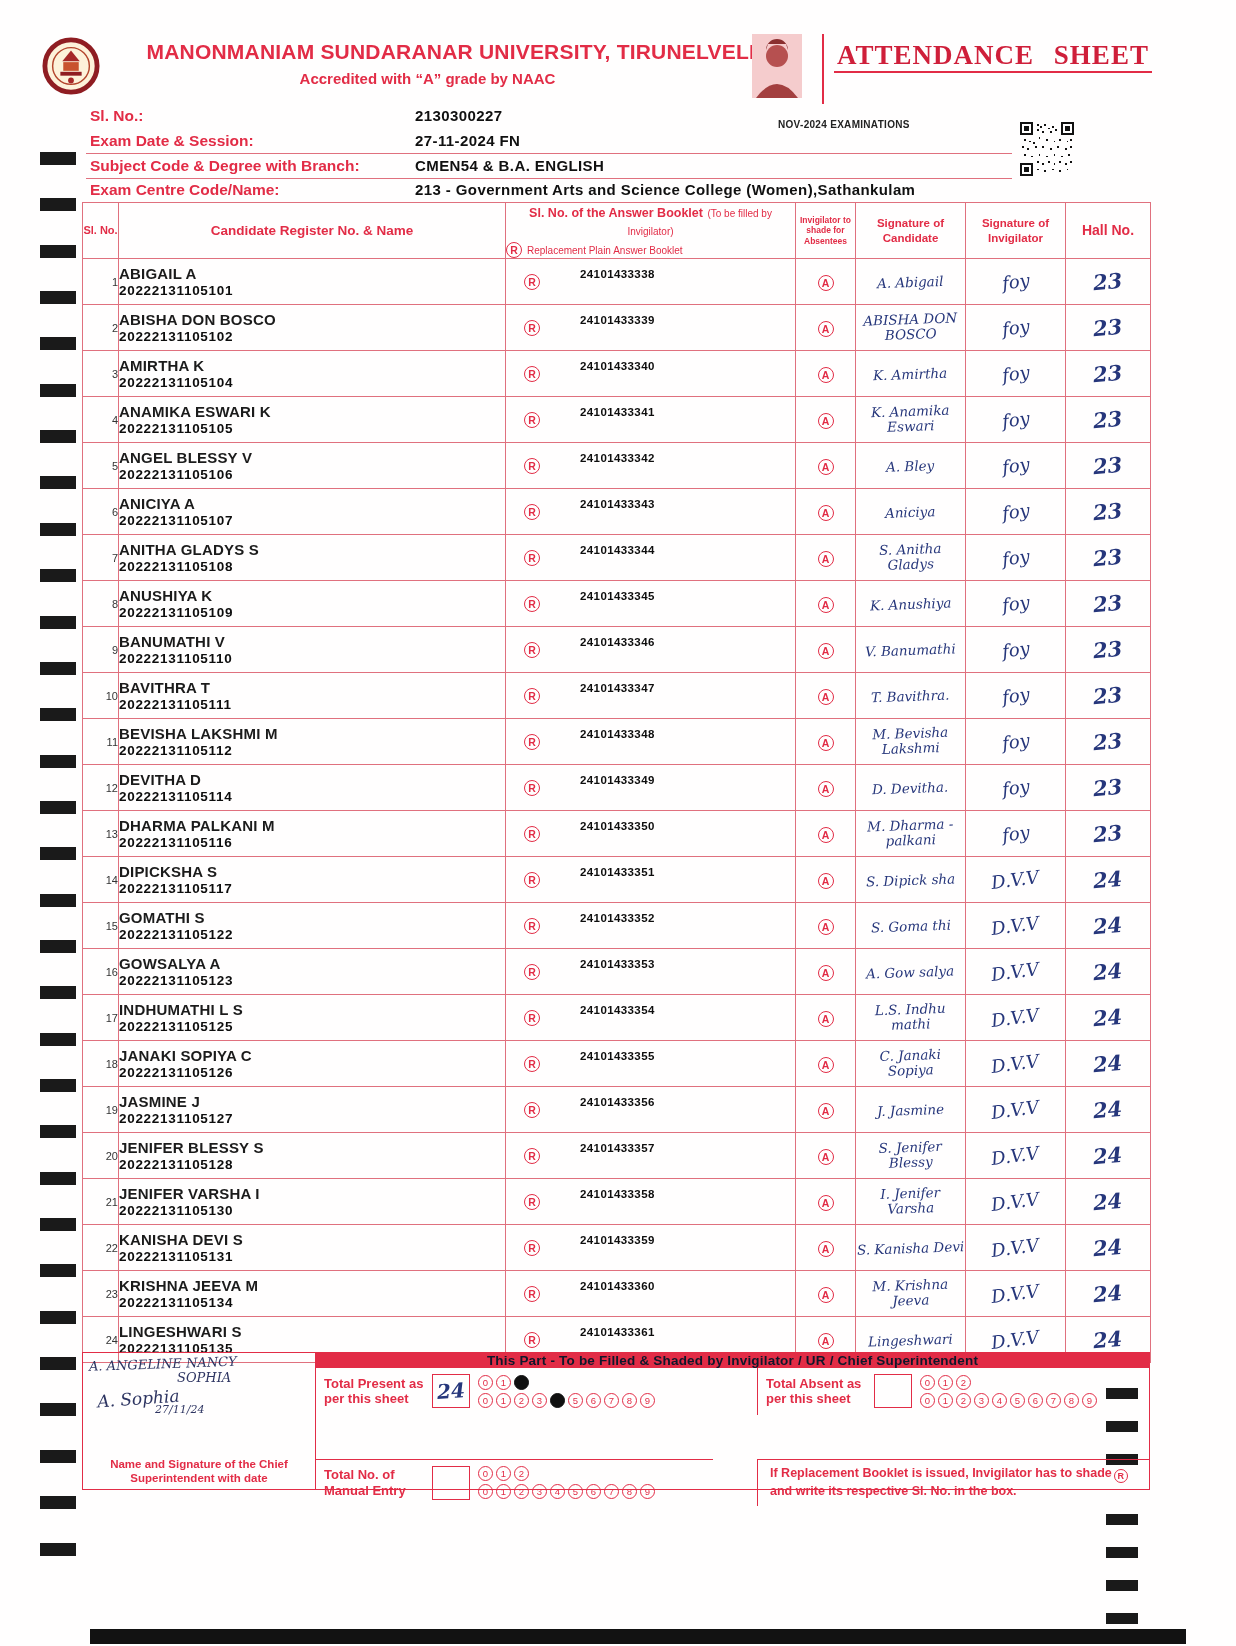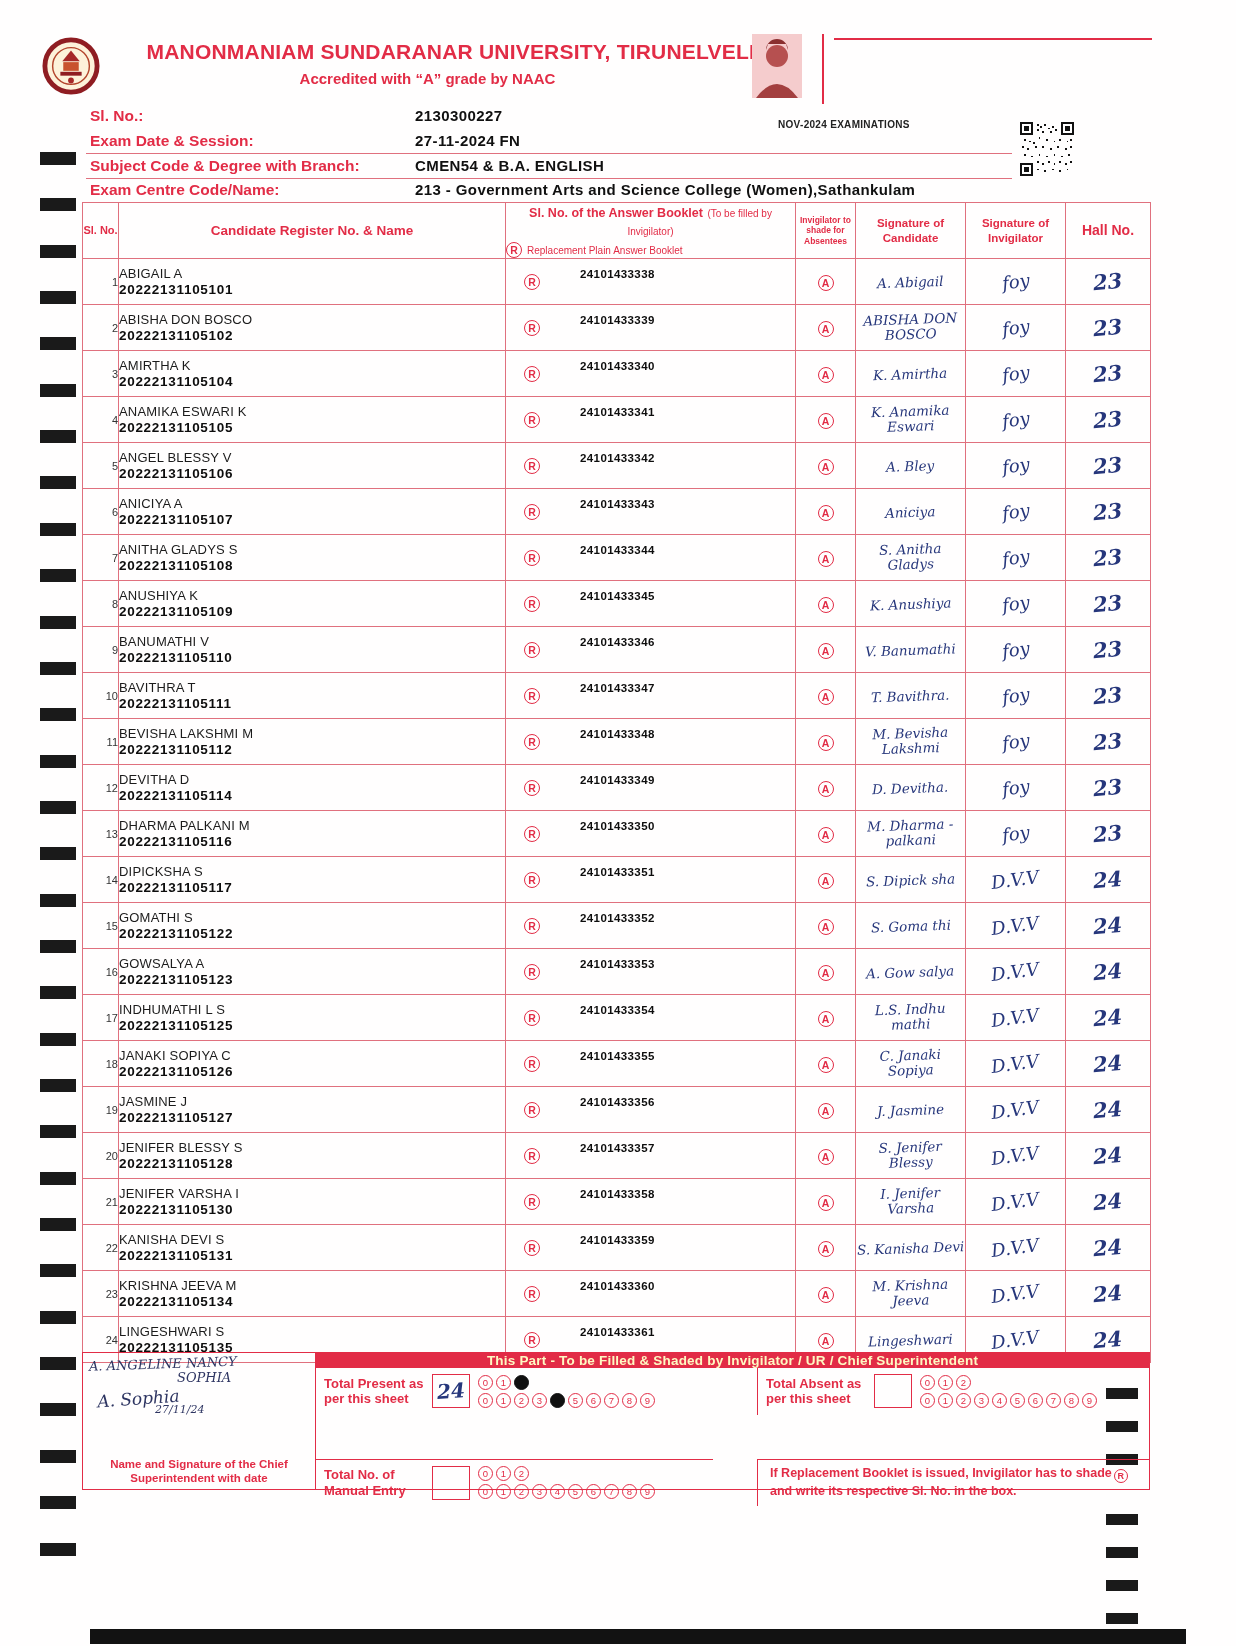--- a/index.html
+++ b/index.html
@@ -44,21 +44,21 @@
   .bk1b{font-size:10px;font-weight:normal;}
   .bk2{display:flex;align-items:center;gap:5px;margin-top:3px;font-size:10px;font-weight:normal;}
   .h-abs{font-size:8.5px;line-height:1.2;padding:0 2px;}
   .h-sig{font-size:11.5px;line-height:1.25;padding:0 6px;}
   .h-hall{font-size:14px;line-height:1.25;}
   .circ{display:inline-flex;align-items:center;justify-content:center;width:16px;height:16px;
         border:1.4px solid var(--red);border-radius:50%;color:var(--red);
         font-size:10.5px;font-weight:bold;flex:0 0 auto;background:transparent;}
   .c-sl{text-align:right;padding-right:5px;font-size:11px;color:#333;vertical-align:bottom;padding-bottom:11px;}
   .c-cand{padding-left:8px;text-align:left;}
-  .nm{font-size:13px;font-weight:normal;color:#1b1b1b;letter-spacing:.2px;}
+  .nm{font-size:15px;font-weight:bold;color:#1b1b1b;letter-spacing:.2px;}
   .rg{font-size:13.5px;font-weight:bold;color:#0d0d0d;letter-spacing:.7px;margin-top:1px;}
   .c-book{position:relative;}
   .c-book .circ{position:absolute;left:18px;top:50%;transform:translateY(-50%);}
   .bno{position:absolute;left:74px;top:9px;font-size:11.5px;font-weight:bold;color:#0d0d0d;letter-spacing:.4px;}
   .c-abs,.c-csig,.c-isig,.c-hall{text-align:center;}
   .hand{font-family:"DejaVu Serif",serif;font-style:italic;color:var(--ink);}
   .csig{display:inline-block;font-size:13.5px;line-height:1.08;transform:rotate(-2deg);}
   .isig{display:inline-block;font-size:18px;transform:rotate(-7deg);}
   .hall{display:inline-block;font-size:21px;font-weight:bold;transform:rotate(-5deg);}
 
@@ -66,21 +66,21 @@
   .footer{position:absolute;left:82px;top:1352px;width:1068px;height:138px;border:1.5px solid var(--red);display:flex;}
   .sup-box{width:233px;border-right:1.5px solid var(--red);position:relative;padding:3px 6px;}
   .sh{display:block;font-family:"DejaVu Serif",serif;font-style:italic;color:#2e3562;line-height:1.12;}
   .sh1{font-size:13px;transform:rotate(-2deg);}
   .sh2{font-size:13px;margin-left:88px;}
   .sh3{font-size:17px;margin-left:8px;transform:rotate(-4deg);}
   .sh4{font-size:11px;margin-left:66px;}
   .sup-cap{position:absolute;bottom:3px;left:2px;right:2px;text-align:center;color:var(--red);
         font-weight:bold;font-size:11.5px;line-height:1.2;}
   .inv-part{flex:1;display:flex;flex-direction:column;}
-  .part-bar{height:33px;background:var(--red);color:#fef9c3;font-weight:bold;font-size:13.5px;
+  .part-bar{height:33px;background:var(--red);color:#0f172a;font-weight:bold;font-size:13.5px;
         display:flex;align-items:center;justify-content:center;letter-spacing:.2px;}
   .part-grid{flex:1;display:grid;grid-template-columns:397px 1fr;grid-template-rows:1fr 1fr;gap:44px;}
   .pg-cell{display:flex;align-items:center;gap:8px;padding:3px 8px;}
   .pg-cell.c2{border-left:1.5px solid var(--red);}
   .pg-cell.r2{border-top:1.5px solid var(--red);}
   .count-label{color:var(--red);font-weight:bold;font-size:13px;width:100px;line-height:1.18;flex:0 0 auto;}
   .count-box{width:38px;height:34px;border:1.5px solid var(--red);display:flex;align-items:center;
         justify-content:center;flex:0 0 auto;}
   .count-box .hand{font-size:20px;font-weight:bold;transform:rotate(-4deg);}
   .bubset{display:flex;flex-direction:column;gap:3px;}
@@ -160,20 +160,21 @@
   <div class="portrait">
     <svg viewBox="0 0 50 64" width="50" height="64">
       <rect x="0" y="0" width="50" height="64" fill="#f5cccd"></rect>
       <circle cx="25" cy="22" r="11" fill="#b65050"></circle>
       <path d="M4 64 q21 -28 42 0 z" fill="#a33f3f"></path>
       <path d="M14 16 a11 11 0 0 1 22 0 l-2 -6 h-18 z" fill="#8a2f2f"></path>
     </svg>
   </div>
   <div class="hvline"></div>
   <div class="stitle">
+    <span class="l2">ATTENDANCE SHEET</span>
   </div>
   <div class="session">NOV-2024 EXAMINATIONS</div>
   <div class="qr">
     <svg viewBox="0 0 29 29" width="54" height="54" shape-rendering="crispEdges">
       <g fill="#111">
         <rect x="0" y="0" width="7" height="7"></rect>
           <rect x="22" y="0" width="7" height="7"></rect>
           <rect x="0" y="22" width="7" height="7"></rect>
         <rect x="1" y="1" width="5" height="5" fill="#fff"></rect>
           <rect x="23" y="1" width="5" height="5" fill="#fff"></rect>

